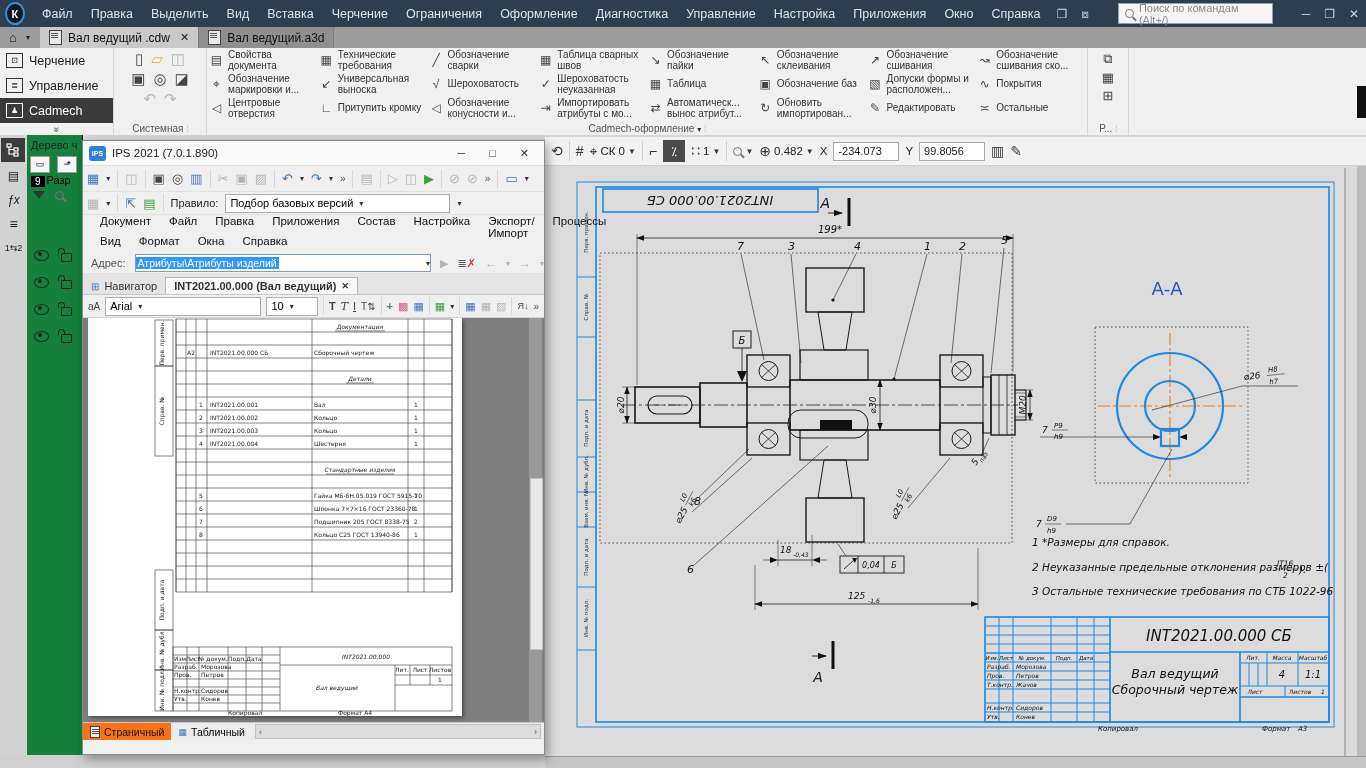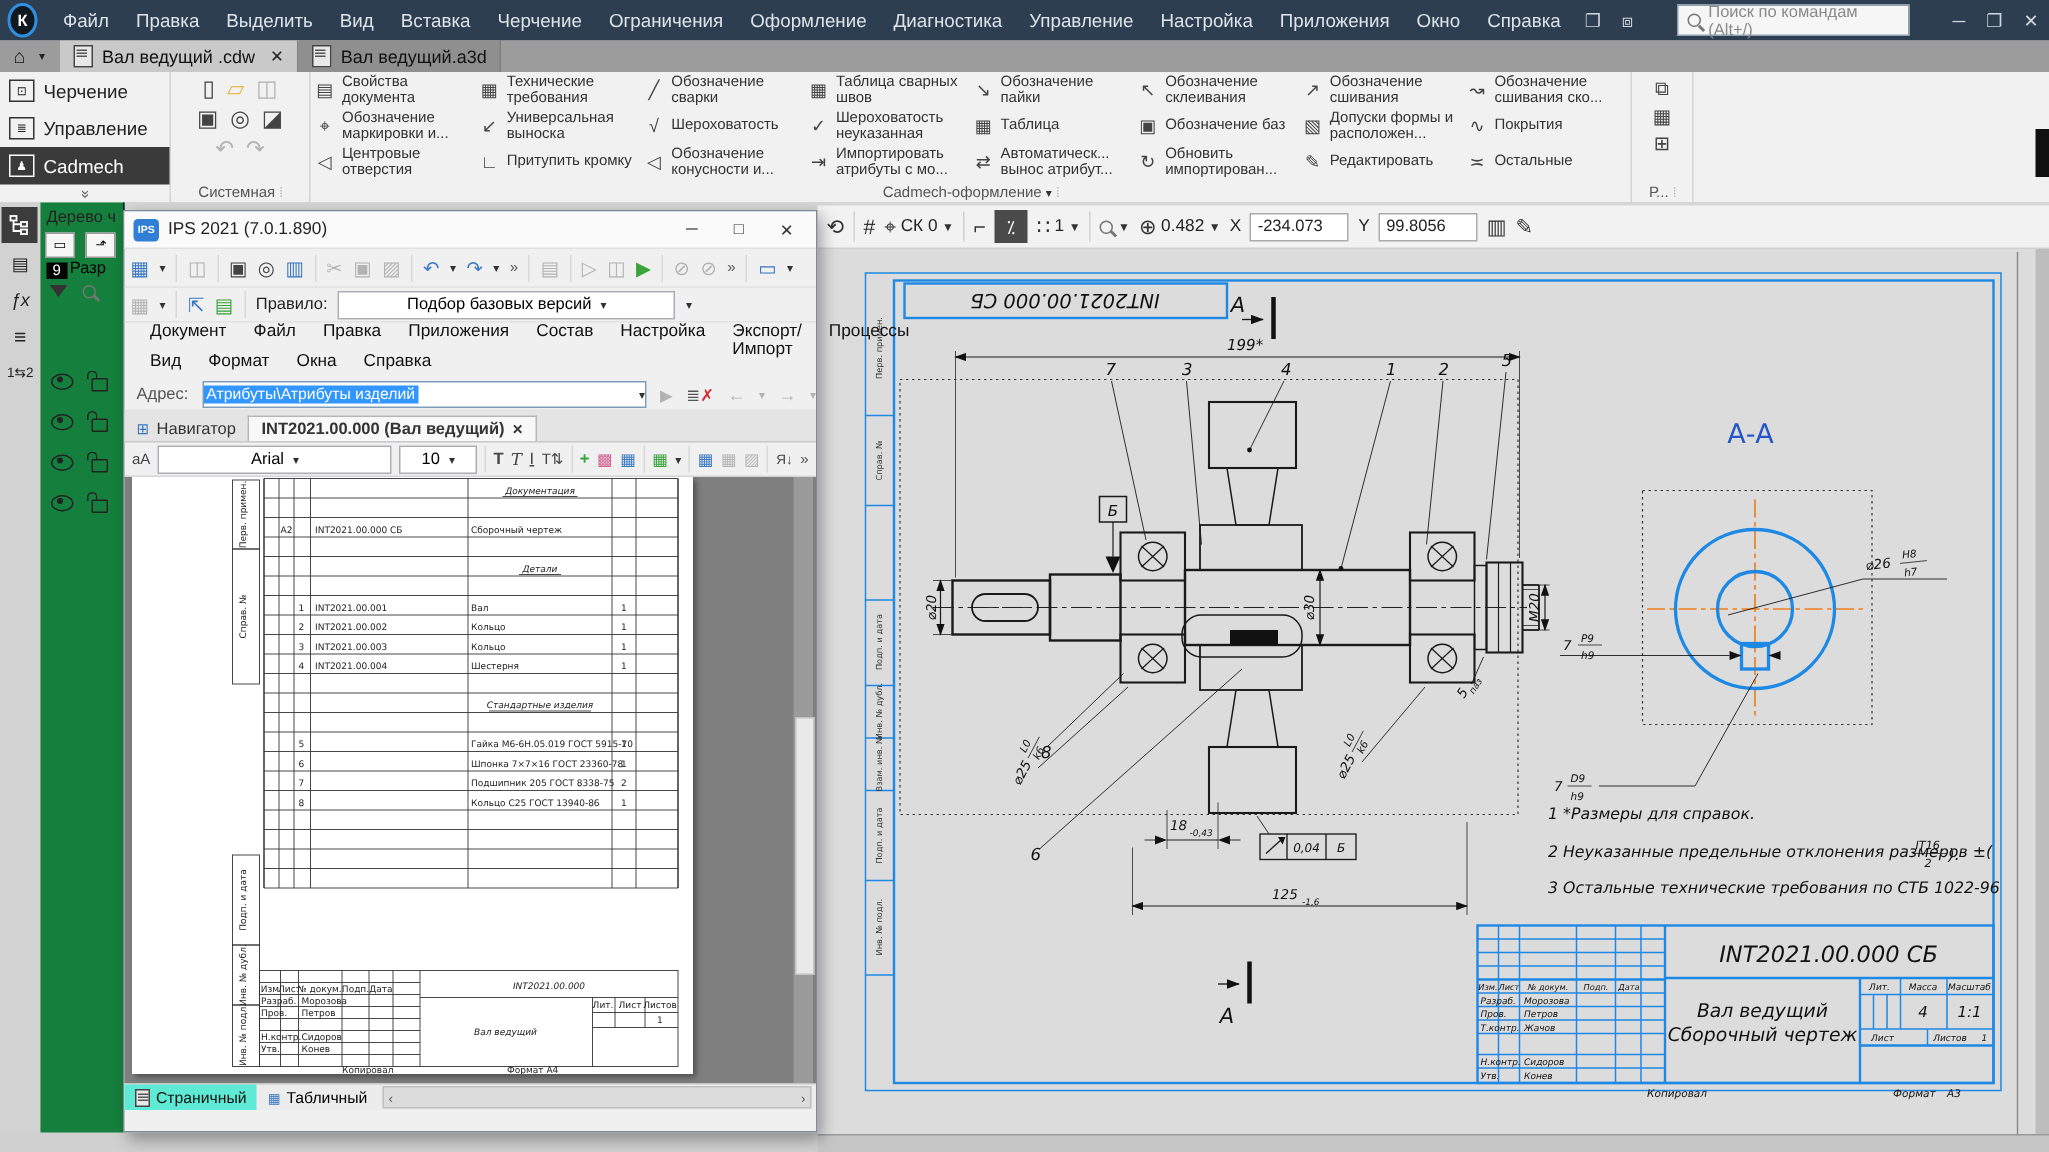--- a/index.html
+++ b/index.html
@@ -95,28 +95,28 @@
   .ovf{font-size:10px;color:#555}
   .ipsmenu{height:20px;display:flex;font-size:11.5px;color:#111;padding-left:8px;gap:0}
   .ipsmi{padding:0 9px}
   .addr{height:20px;display:flex;align-items:center;font-size:11px;color:#555;padding-left:8px;gap:9px;border-bottom:1px solid #e2e2e2}
   .addrbox{width:300px;height:16px;background:#fff;border:1px solid #7f9db9;display:flex;align-items:center}
   .addrsel{background:#3196ff;color:#fff;font-size:10.5px;padding:0 2px;white-space:nowrap}
   .ipstabs{height:20px;display:flex;align-items:flex-end;background:#e4e4e4;border-bottom:1px solid #c9c9c9;font-size:11px}
   .itab{display:flex;align-items:center;gap:5px;padding:2px 8px;color:#333}
   .itab.act{background:#f8f8f8;border:1px solid #b5b5b5;border-bottom:none;font-weight:bold}
   .fontrow{height:22px;display:flex;align-items:center;gap:5px;padding:0 5px;font-size:11px;border-bottom:1px solid #d5d5d5}
-  .combo{background:#fff;border:1px solid #abadb3;height:17px;display:flex;align-items:center;justify-content:center;padding:0 4px;gap:6px}
+  .combo{background:#fff;border:1px solid #abadb3;height:17px;display:flex;align-items:center;justify-content:flex-start;padding:0 4px;gap:6px}
   .docarea{position:relative;height:404px;background:#7f7f7f;overflow:hidden}
   .specpage{position:absolute;left:5px;top:0;width:374px;height:398px;background:#fff;box-shadow:2px 2px 4px rgba(0,0,0,.4)}
   .vscroll{position:absolute;right:2px;top:0;width:13px;height:404px;background:#9a9a9a}
   .vthumb{position:absolute;left:1px;top:160px;width:11px;height:170px;background:#e9e9e9;border:1px solid #c2c2c2}
   .viewtabs{height:17px;display:flex;align-items:center;background:#ececec;border-top:1px solid #c5c5c5;font-size:10.5px}
   .vtab{display:flex;align-items:center;gap:4px;padding:0 7px;height:17px}
-  .vtab.orange{background:#5eead4;color:#111}
+  .vtab.orange{background:#f97316;color:#111}
   .hscroll{flex:1;height:13px;background:#dcdcdc;border:1px solid #c0c0c0;margin:0 3px;display:flex;align-items:center;justify-content:space-between;font-size:9px;color:#555;padding:0 3px}
   .ipsstatus{height:17px;display:flex;align-items:center;background:#ececec;border-top:1px solid #c0c0c0;font-size:10.5px;color:#222}
   .stcell{height:17px;display:flex;align-items:center;padding:0 8px;border-right:1px solid #cfcfcf;box-shadow:inset 1px 0 0 #fff}
 
   
   .drawwrap{left:545px;top:166px;width:821px;height:590px;background:#dcdcdc}
   .botstrip{left:545px;top:756px;width:821px;height:12px;background:#c6c6c6;border-top:1px solid #9a9a9a}
   .botleft{left:0;top:755px;width:545px;height:13px;background:#d0d0d0}
   .blackbar{left:1357px;top:86px;width:9px;height:32px;background:#101010}
   .rightstrip{left:1357px;top:166px;width:9px;height:590px;background:#bdbdbd}

